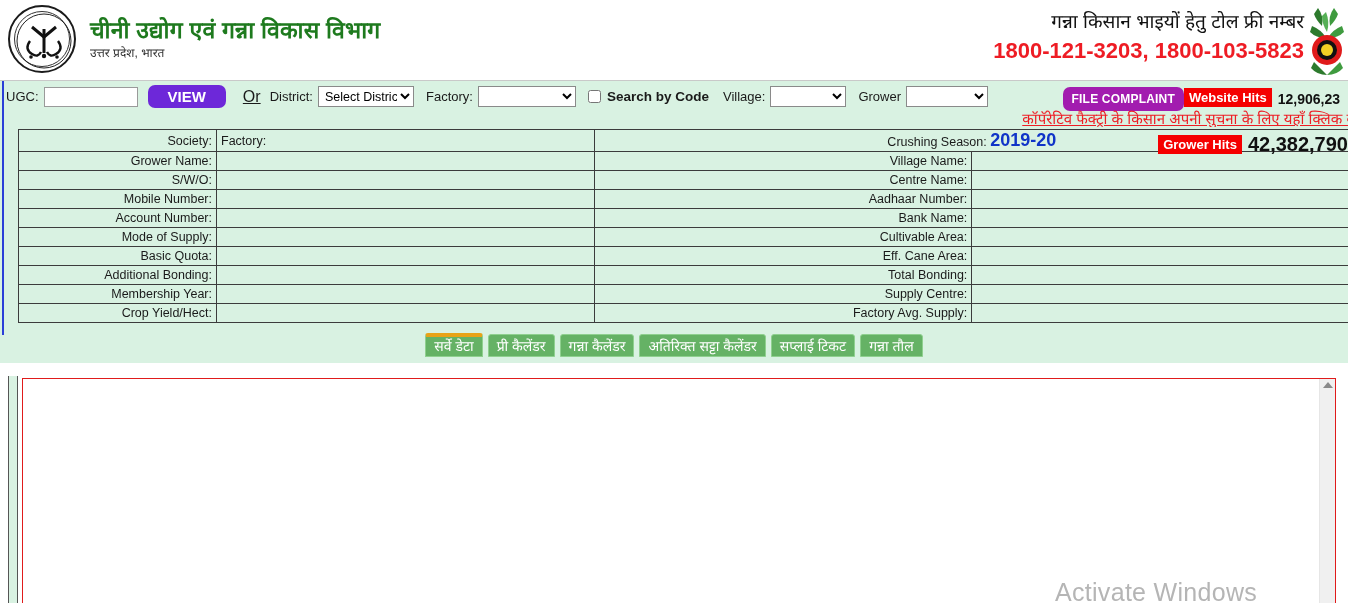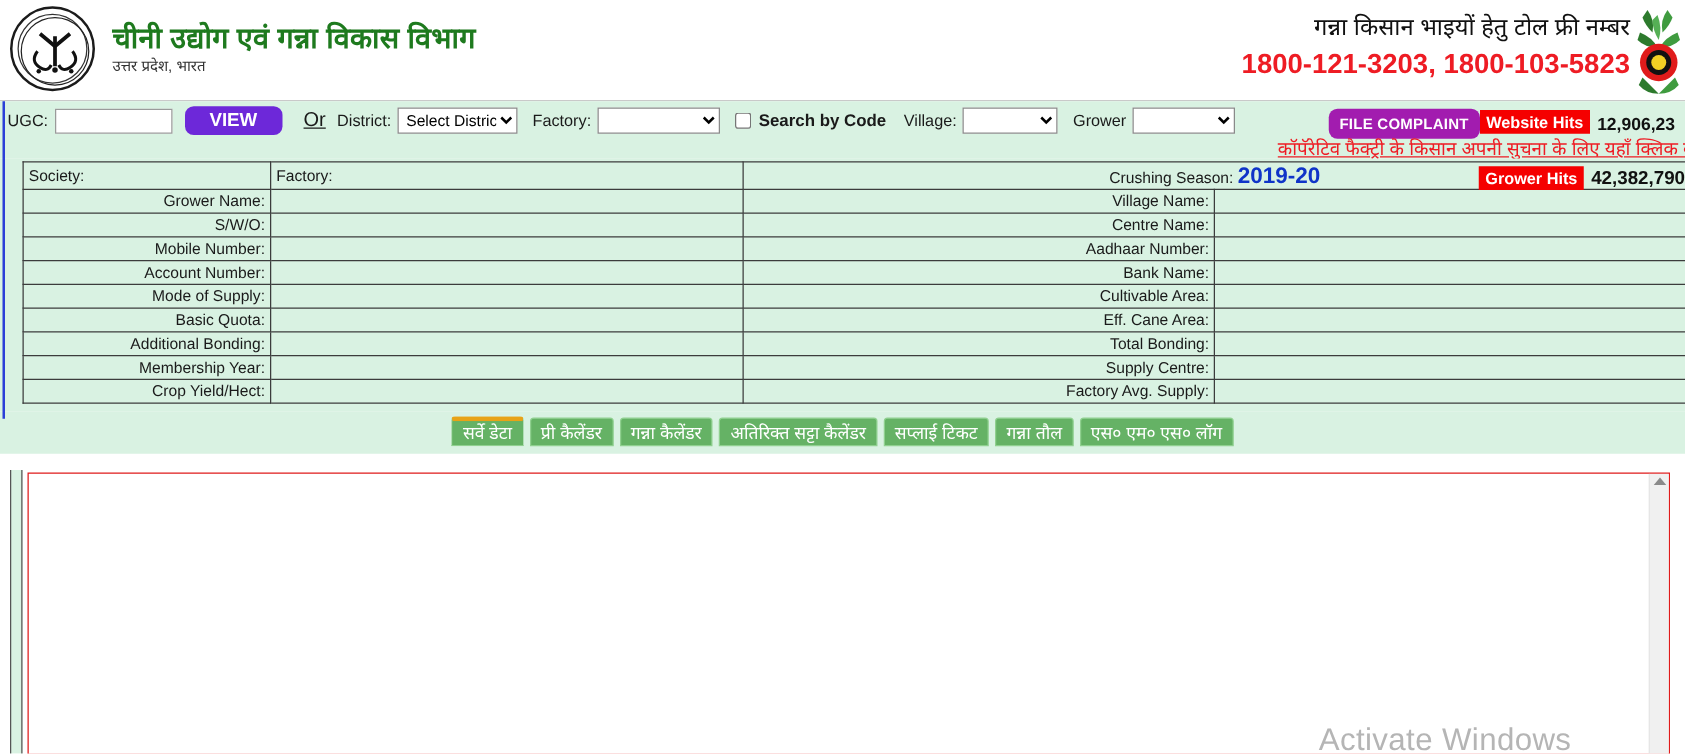--- a/index.html
+++ b/index.html
@@ -163,21 +163,21 @@
     white-space: nowrap;
     cursor: pointer;
   }
 
   
   .hits-grower {
     position: absolute; right: 0px; top: 133px;
     display: flex; align-items: center;
     z-index: 30;
   }
-  .hits-grower .hits-num { font-size: 15px; }
+  .hits-grower .hits-num { font-size: 20px; }
 
   
   .detail-wrap {
     background: #d9f2e2;
     padding: 2px 0 6px 18px;
     position: relative;
   }
   table.details {
     border-collapse: collapse;
     width: 1332px;
@@ -189,21 +189,21 @@
     height: 19px;
     font-size: 12.5px;
     color: #1a1a1a;
     padding: 0 4px;
     background: #d9f2e2;
   }
   td.lbl-l { text-align: right; width: 198px; }
   td.val-l { width: 468px; }
   td.lbl-r { text-align: right; width: 198px; }
   td.val-r { width: 462px; }
-  td.top-society  { width: 198px; border-right: none; }
+  td.top-society  { text-align: right; width: 198px; border-right: none; }
   td.top-factory  { text-align: left;  border-left: none; padding-left: 218px; }
   .season-lbl { }
   .season-val { color: #1034c8; font-weight: bold; font-size: 18px; }
 
   
   .tabs {
     background: #d9f2e2;
     padding: 4px 0 6px 0;
     display: flex; justify-content: center; align-items: flex-end;
     gap: 5px;
@@ -431,21 +431,20 @@
     </table>
   </div>
 
   <div class="tabs" id="tabs-container">
       <div class="tab active">सर्वे डेटा</div>
       <div class="tab">प्री कैलेंडर</div>
       <div class="tab">गन्ना कैलेंडर</div>
       <div class="tab">अतिरिक्त सट्टा कैलेंडर</div>
       <div class="tab">सप्लाई टिकट</div>
       <div class="tab">गन्ना तौल</div>
-      <div class="tab">एस० एम० एस० लॉग</div>
     </div>
 
   <div class="outer-gutter"></div>
   <div class="content-pane">
     <div style="padding:6px;font-size:13px;color:#222;"></div>
     <div class="inner-scroll">
       <div class="arrow-up"></div>
     </div>
   </div>
 

